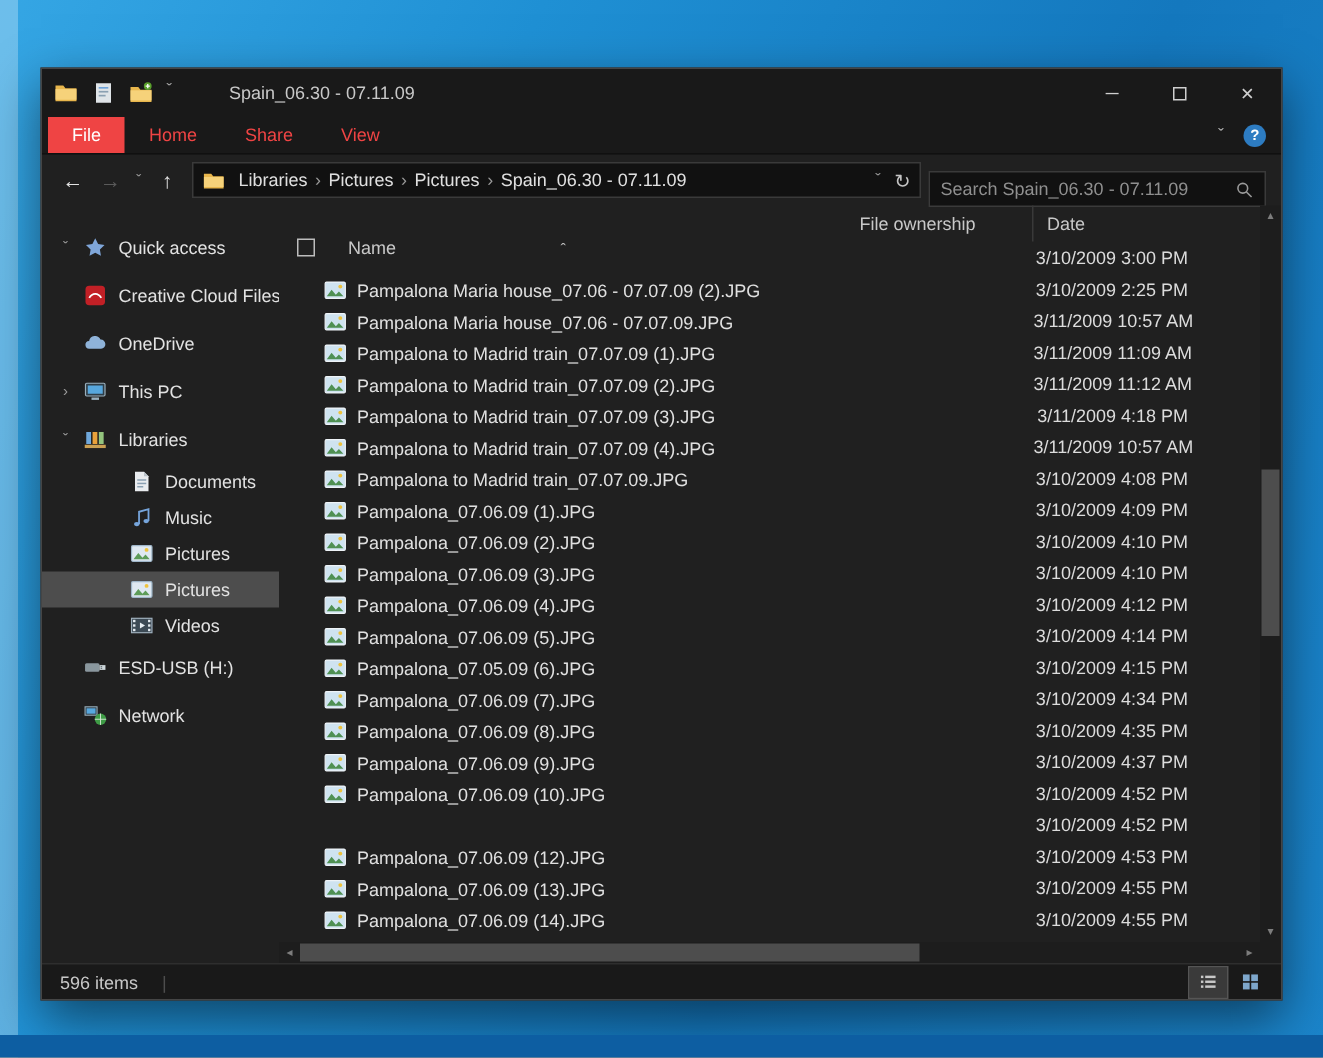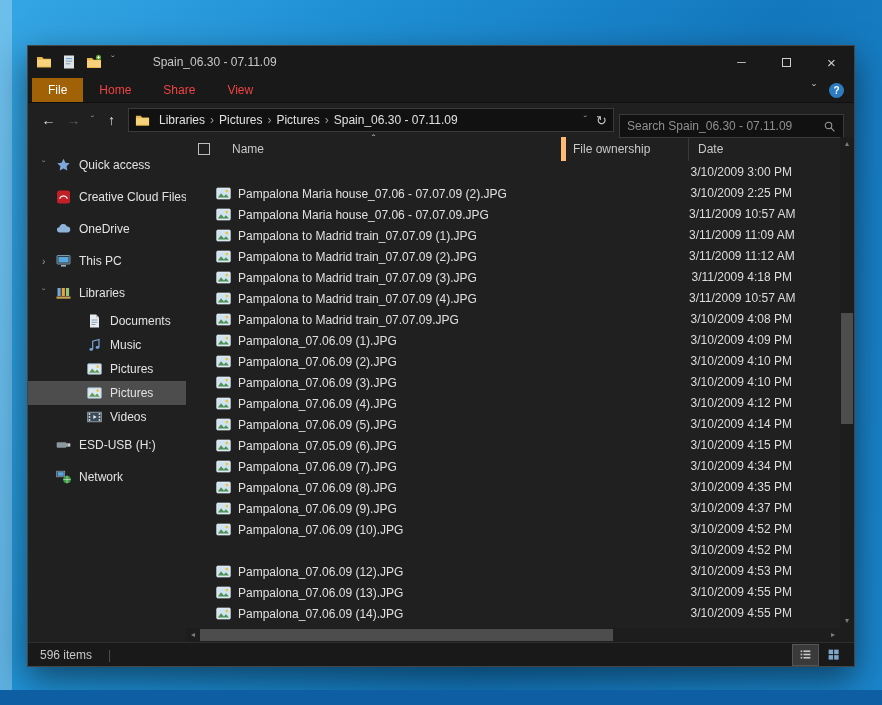--- a/index.html
+++ b/index.html
@@ -20,21 +20,21 @@
   .title-text { margin-left:34px; color:#c8c8c8; white-space:nowrap; }
   .win-controls { margin-left:auto; height:100%; display:flex; }
   .win-btn { width:45px; height:100%; display:flex; align-items:center; justify-content:center; color:#cfcfcf; }
   .max-box { width:9px; height:9px; border:1px solid #cfcfcf; display:inline-block; }
   .win-btn.close-btn { font-size:15px; }
 
   
   .ribbon-row { height:25px; flex:none; background:#191919; display:flex; align-items:stretch; padding-left:4px;
     position:relative; border-bottom:1px solid #101010; }
   .tab { padding:0 16px; display:flex; align-items:center; color:#ef4444; }
-  .tab.active { background:#a16207; color:#ffffff; }
+  .tab.active { background:#ef4444; color:#ffffff; }
   .ribbon-right { position:absolute; right:10px; top:0; height:100%; display:flex; align-items:center; gap:13px; }
   .ribbon-chevron { color:#b8b8b8; font-size:12px; }
   .help-btn { width:15px; height:15px; border-radius:50%; background:#2d7cc2; color:#fff; font-size:10px; font-weight:bold;
     display:flex; align-items:center; justify-content:center; }
 
   
   .address-row { height:34px; flex:none; display:flex; align-items:center; padding:0 10px 0 8px; background:#202020; }
   .nav-btn { width:25px; text-align:center; color:#e2e2e2; font-size:14px; flex:none; }
   .nav-btn.disabled { color:#5a5a5a; }
   .nav-chevron { width:13px; text-align:center; color:#9a9a9a; font-size:10px; flex:none; }
@@ -62,22 +62,22 @@
   .side-item.selected { background:#4d4d4d; }
   .expander { width:13px; flex:none; color:#9a9a9a; font-size:10px; }
   .s-icon { width:17px; height:16px; flex:none; margin-right:7px; display:inline-flex; }
   .s-icon svg { width:100%; height:100%; }
   .s-label { color:#e2e2e2; white-space:nowrap; }
 
   .main { flex:1; display:flex; min-width:0; }
   .list-col { flex:1; display:flex; flex-direction:column; min-width:0; }
 
   .list-header { height:24px; flex:none; display:flex; align-items:stretch; color:#c8c8c8; }
-  .hdr-name { width:380px; flex:none; display:flex; align-items:center; border-right:5px solid #fdba74;
-    position:relative; padding-left:12px; }
+  .hdr-name { width:380px; flex:none; display:flex; align-items:center; border-right:1px solid #fdba74;
+    position:relative; padding-left:12px;margin-top:28px; }
   .hdr-checkbox { width:12px; height:12px; border:1px solid #bdbdbd; background:transparent; margin-right:22px; flex:none; }
   .sort-caret { position:absolute; top:-2px; left:50%; transform:translateX(-50%); color:#bdbdbd; font-size:11px; line-height:9px; }
   .hdr-own { width:123px; flex:none; display:flex; align-items:center; padding-left:7px; border-right:1px solid #393939; }
   .hdr-date { flex:1; display:flex; align-items:center; padding-left:9px; }
 
   .rows { flex:1; overflow:hidden; }
   .file-row { height:21px; display:flex; align-items:center; }
   .cell-name { width:380px; flex:none; display:flex; align-items:center; padding-left:30px; overflow:hidden;margin-top:44px; }
   .f-icon { width:15px; height:15px; flex:none; margin-right:7px; display:inline-flex; }
   .f-icon svg { width:100%; height:100%; }

